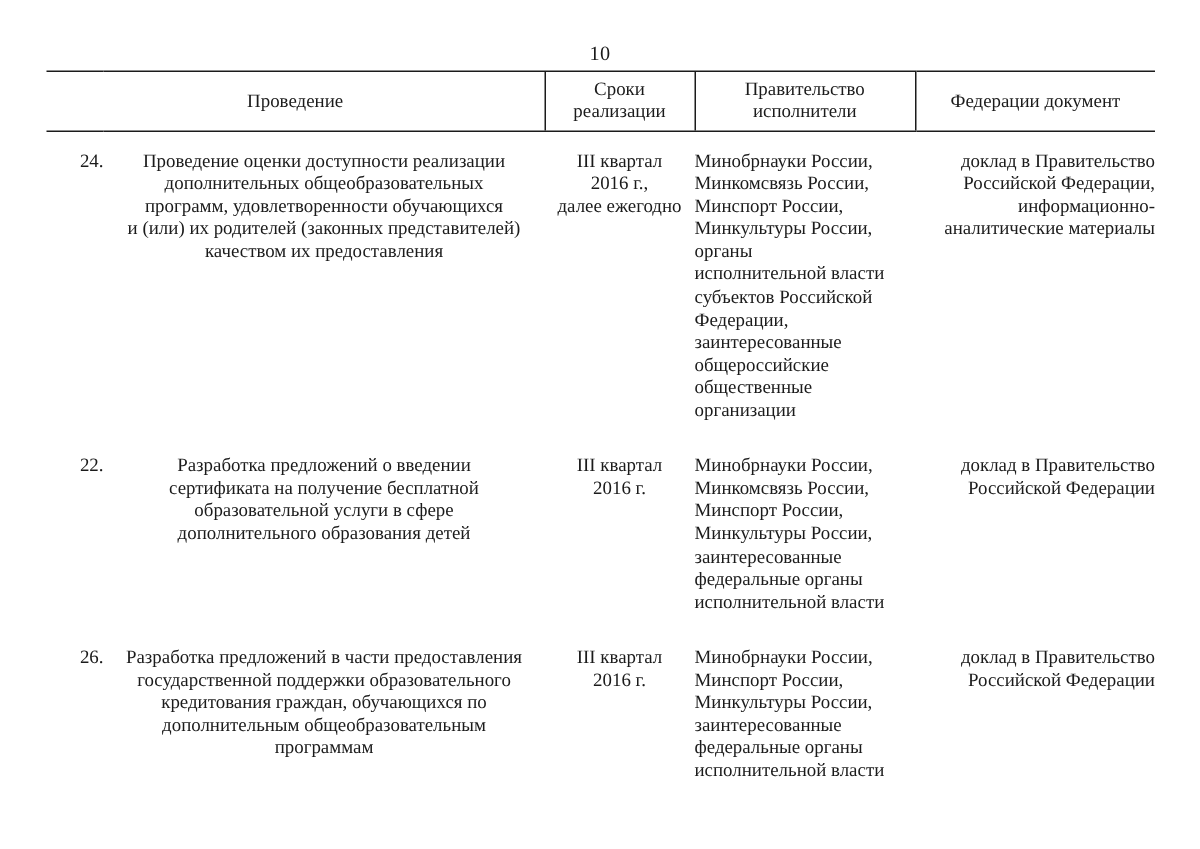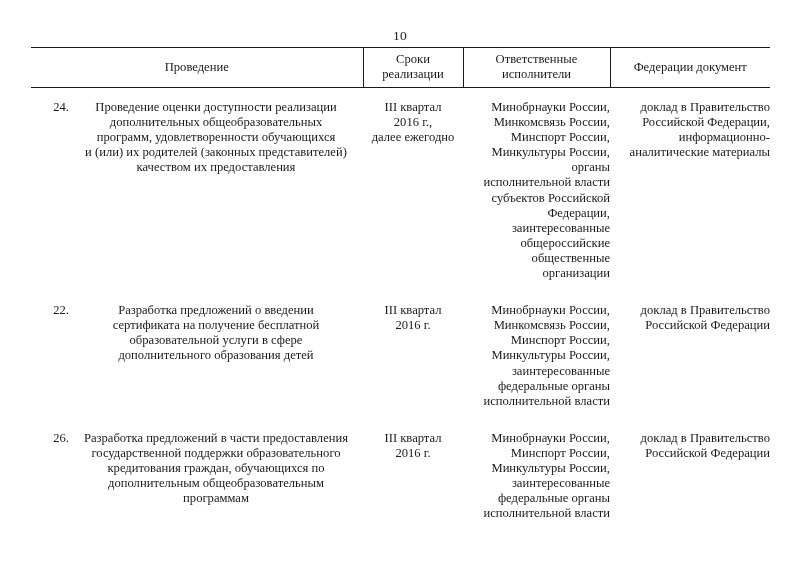--- a/index.html
+++ b/index.html
@@ -89,21 +89,21 @@
   }
   td.event {
     text-align: center;
     padding-right: 8px;
   }
   td.term {
     text-align: center;
     padding: 0 4px;
   }
   td.resp {
-    text-align: right;
+    text-align: left;
     padding-left: 7px;
     padding-right: 4px;
   }
   td.docres {
     text-align: right;
     padding-left: 7px;
     padding-right: 2px;
   }
 
   tr.body-row > td { padding-bottom: 22px; }
@@ -122,21 +122,21 @@
       <col class="c-term">
       <col class="c-resp">
       <col class="c-doc">
     </colgroup>
 
     <thead>
       <tr>
         <th colspan="2">Проведение</th>
         <th class="div-left" style="white-space: pre-line;">Сроки
 реализации</th>
-        <th class="div-left" style="white-space: pre-line;">Ответственные
+        <th class="div-left" style="white-space: pre-line;">Правительство
 исполнители</th>
         <th class="div-left">Федерации документ</th>
       </tr>
     </thead>
 
     <tbody>
 
       <tr class="spacer-row">
         <td colspan="5"></td>
       </tr>

